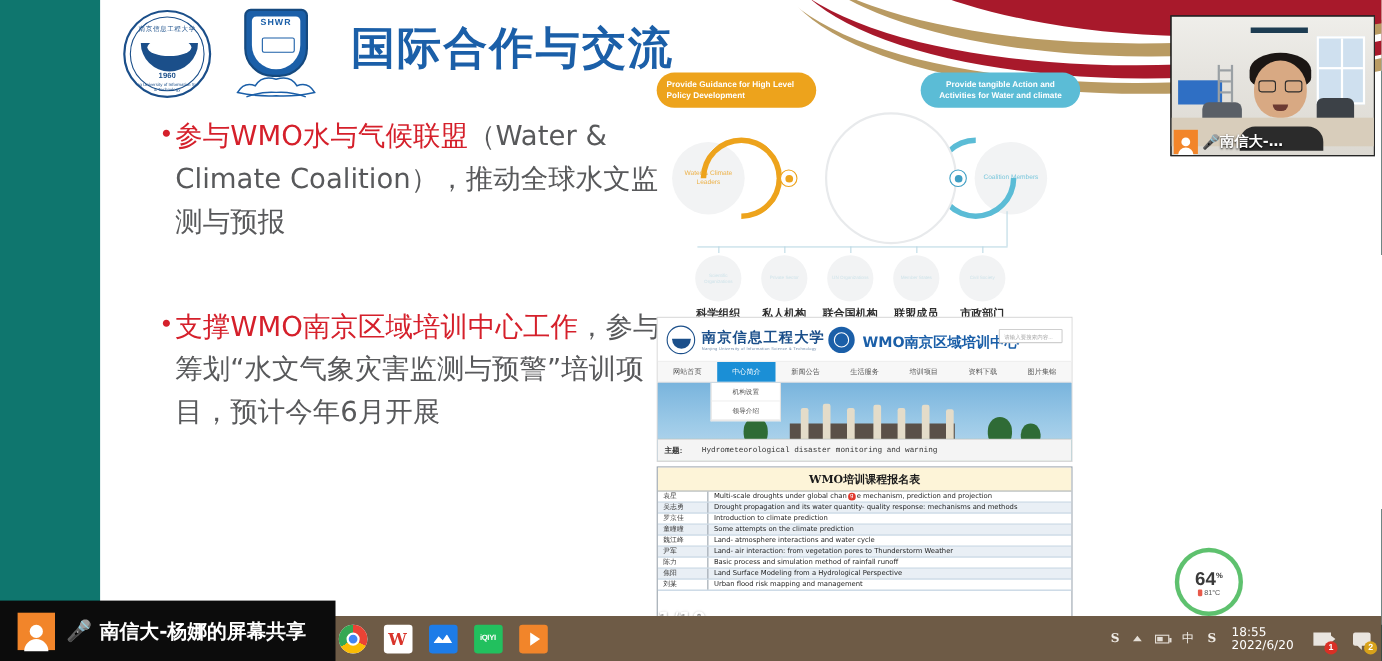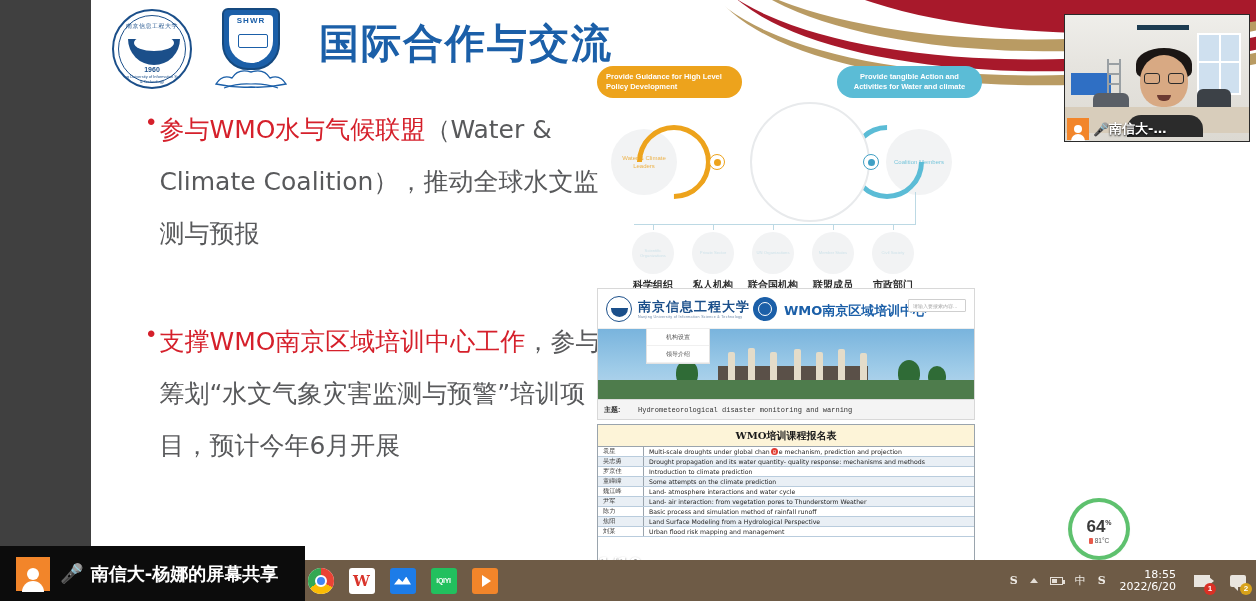--- a/index.html
+++ b/index.html
@@ -1,19 +1,19 @@
 <!DOCTYPE html>
 <html><head>
 <meta charset="utf-8">
 <style>
   * { margin:0; padding:0; box-sizing:border-box; }
   html,body { width:1256px; height:601px; overflow:hidden; background:#000; }
   body { font-family:"Liberation Sans","DejaVu Sans",sans-serif; }
 
-  #screen { position:relative; width:1256px; height:601px; background:#404040; }
+  #screen { position:relative; width:1256px; height:601px; background:#0f766e; }
 
   
   #slide {
     position:absolute; left:91px; top:0; width:1165px; height:568px;
     background:#fff; overflow:hidden;
   }
 
   
   .swoosh { position:absolute; border-radius:50%; }
   .sw1 { left:640px; top:-230px; width:760px; height:300px; background:#a8192b; transform:rotate(-4deg); }
@@ -90,21 +90,21 @@
   }
 
   
   #bullets { position:absolute; left:56px; top:104px; width:455px; }
   .bullet { display:flex; margin-bottom:8px; }
   .bullet .dot {
     flex:0 0 auto; color:#d5202b; font-size:24px; line-height:36px;
     margin-right:4px;
   }
   .bullet .btext {
-    font-size:25px; line-height:52px; color:#58595b;
+    font-size:25px; line-height:39px; color:#58595b;
     font-family:"DejaVu Sans","Liberation Sans",sans-serif;
   }
   .bullet .hl { color:#d5202b; }
   .gap { height:48px; }
 
   
   #graphic { position:absolute; left:506px; top:60px; width:385px; height:232px; }
 
   .pill {
     position:absolute; border-radius:18px; color:#fff;
@@ -379,21 +379,21 @@
      border-top:6px solid transparent; border-bottom:6px solid transparent; margin-left:3px; }
 
   #tray { position:absolute; right:0; top:0; height:41px; display:flex; align-items:center; }
   #tray .item { margin:0 6px; color:#f0ece6; font-size:11px; display:flex; align-items:center; }
   .s-red { color:#e8453c; font-size:16px; font-weight:bold; font-family:"DejaVu Serif",serif; }
   .caret { width:0; height:0; border-left:4px solid transparent; border-right:4px solid transparent;
      border-bottom:5px solid #e4ded6; }
   .batt { width:13px; height:8px; border:1.5px solid #e4ded6; position:relative; }
   .batt:after { content:""; position:absolute; right:-3px; top:2px; width:2px; height:4px; background:#e4ded6; }
   .batt i { position:absolute; left:1px; top:1px; bottom:1px; width:5px; background:#e4ded6; }
-  #clock { text-align:right; line-height:12px; font-size:11px; color:#fff; margin:0 8px;
+  #clock { text-align:left; line-height:12px; font-size:11px; color:#fff; margin:0 8px;
      font-family:"DejaVu Sans","Liberation Sans",sans-serif; }
   .trayicon { position:relative; width:24px; height:24px; display:flex; align-items:center; justify-content:center; }
   .tv-screen { width:16px; height:12px; background:#e9e5df; position:relative; }
   .tv-screen:after { content:""; position:absolute; right:-4px; top:2px;
      border-left:5px solid #e9e5df; border-top:4px solid transparent; border-bottom:4px solid transparent; }
   .chatbox { width:16px; height:12px; background:#e9e5df; border-radius:2px; position:relative; }
   .chatbox:after { content:""; position:absolute; left:3px; bottom:-4px;
      border-top:5px solid #e9e5df; border-left:5px solid transparent; }
   .bdg { position:absolute; right:-2px; bottom:-2px; min-width:12px; height:12px; border-radius:50%;
      font-size:8px; color:#fff; display:flex; align-items:center; justify-content:center; font-weight:bold; }
@@ -516,20 +516,29 @@
           </div>
         <div class="wt-name">南京信息工程大学</div>
         <div class="wt-sub">Nanjing University of Information Science &amp; Technology</div>
         <div class="wt-wmo">
             <div class="globe"></div>
           </div>
         <div class="wt-title2">WMO南京区域培训中心</div>
         <div class="wt-search">请输入要搜索内容...</div>
       </div>
 
+      <div id="web-nav">
+        <div class="nv">网站首页</div>
+        <div class="nv active">中心简介</div>
+        <div class="nv">新闻公告</div>
+        <div class="nv">生活服务</div>
+        <div class="nv">培训项目</div>
+        <div class="nv">资料下载</div>
+        <div class="nv">图片集锦</div>
+      </div>
 
       <div id="web-body">
         <div class="sky"></div>
         <div class="tree" style="left:78px;"></div>
         <div class="tree" style="left:300px;"></div>
         <div class="tree" style="left:330px; width:18px; height:20px;"></div>
         <div class="bldg"></div>
         <div class="col" style="left:130px; height:30px;"></div>
         <div class="col" style="left:150px; height:34px;"></div>
         <div class="col" style="left:172px; height:30px;"></div>

